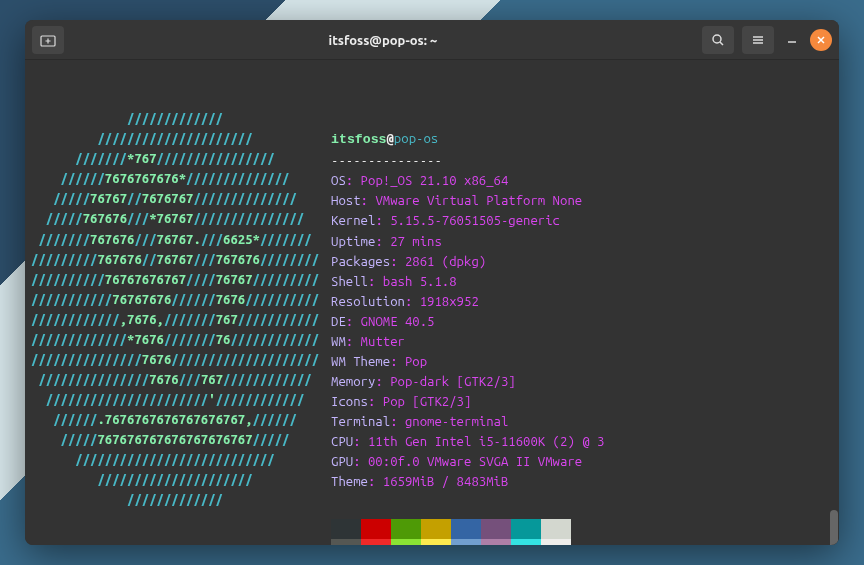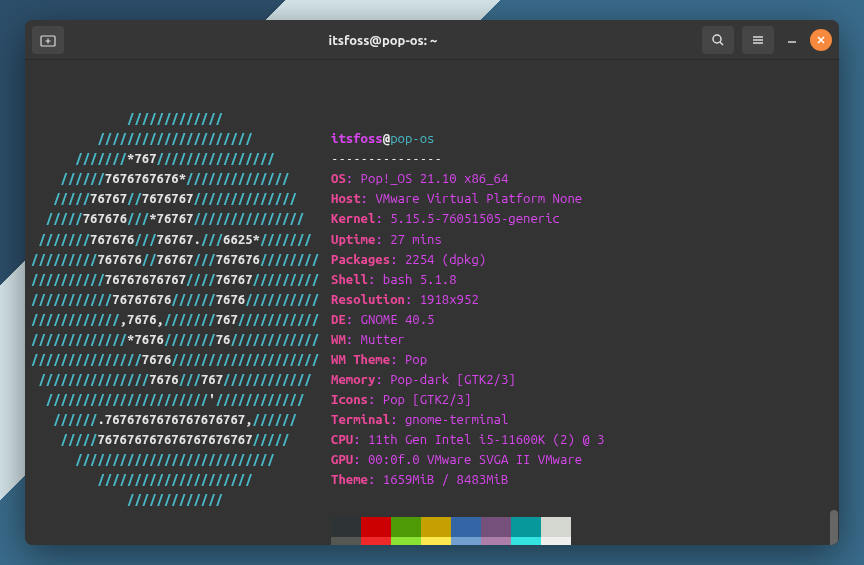--- a/index.html
+++ b/index.html
@@ -83,39 +83,39 @@
     white-space: pre;
     position: relative;
     overflow: hidden;
   }
   .content-row { display: flex; }
   .ascii-art {
     color: #48b9c7;
     font-weight: bold;
   }
   .info-block { padding-left: 12px; }
-  .user-c { color: #d946ef; font-weight: bold; }
+  .user-c { color: #86efac; font-weight: bold; font-family: Liberation Mono, monospace; }
   .host-c { color: #48b9c7; font-weight: normal; }
   .at-c { color: #f0f0f0; font-weight: bold; }
   .dash { color: #f0f0f0; }
-  .key { color: #ec4899; font-weight: bold; }
+  .key { color: #c4b5fd; font-weight: normal; }
   .val { color: #d946ef; }
   .colorbar { margin-top: 8px; display: flex; flex-direction: column; }
   .crow { display: flex; }
   .csw { width: 30px; height: 20px; }
   .scrollbar {
     position: absolute;
     right: 1px;
     top: 450px;
     width: 8px;
     height: 50px;
     background: #666;
     border-radius: 4px;
   }
-  .logo-w { color: #e5e5e5; }
+  .logo-w { color: #86efac; }
 </style>
 </head>
 <body>
 
 <div class="window">
   <div class="titlebar">
     <div class="tb-btn">
       <svg width="16" height="14" viewBox="0 0 16 14">
         <rect x="1" y="3" width="14" height="10" rx="1" fill="none" stroke="#ddd" stroke-width="1.2"></rect>
         <line x1="8" y1="5.5" x2="8" y2="10.5" stroke="#ddd" stroke-width="1.2"></line>
@@ -173,21 +173,21 @@
       ///////////////////////////
          /////////////////////
              /////////////</div>
       <div class="info-block">
 <span class="user-c">itsfoss</span><span class="at-c">@</span><span class="host-c">pop-os</span>
 <span class="dash">---------------</span>
 <div id="info-lines"><span class="key">OS</span><span class="val">: Pop!_OS 21.10 x86_64</span>
 <span class="key">Host</span><span class="val">: VMware Virtual Platform None</span>
 <span class="key">Kernel</span><span class="val">: 5.15.5-76051505-generic</span>
 <span class="key">Uptime</span><span class="val">: 27 mins</span>
-<span class="key">Packages</span><span class="val">: 2254 (dpkg)</span>
+<span class="key">Packages</span><span class="val">: 2861 (dpkg)</span>
 <span class="key">Shell</span><span class="val">: bash 5.1.8</span>
 <span class="key">Resolution</span><span class="val">: 1918x952</span>
 <span class="key">DE</span><span class="val">: GNOME 40.5</span>
 <span class="key">WM</span><span class="val">: Mutter</span>
 <span class="key">WM Theme</span><span class="val">: Pop</span>
 <span class="key">Memory</span><span class="val">: Pop-dark [GTK2/3]</span>
 <span class="key">Icons</span><span class="val">: Pop [GTK2/3]</span>
 <span class="key">Terminal</span><span class="val">: gnome-terminal</span>
 <span class="key">CPU</span><span class="val">: 11th Gen Intel i5-11600K (2) @ 3</span>
 <span class="key">GPU</span><span class="val">: 00:0f.0 VMware SVGA II VMware</span>

